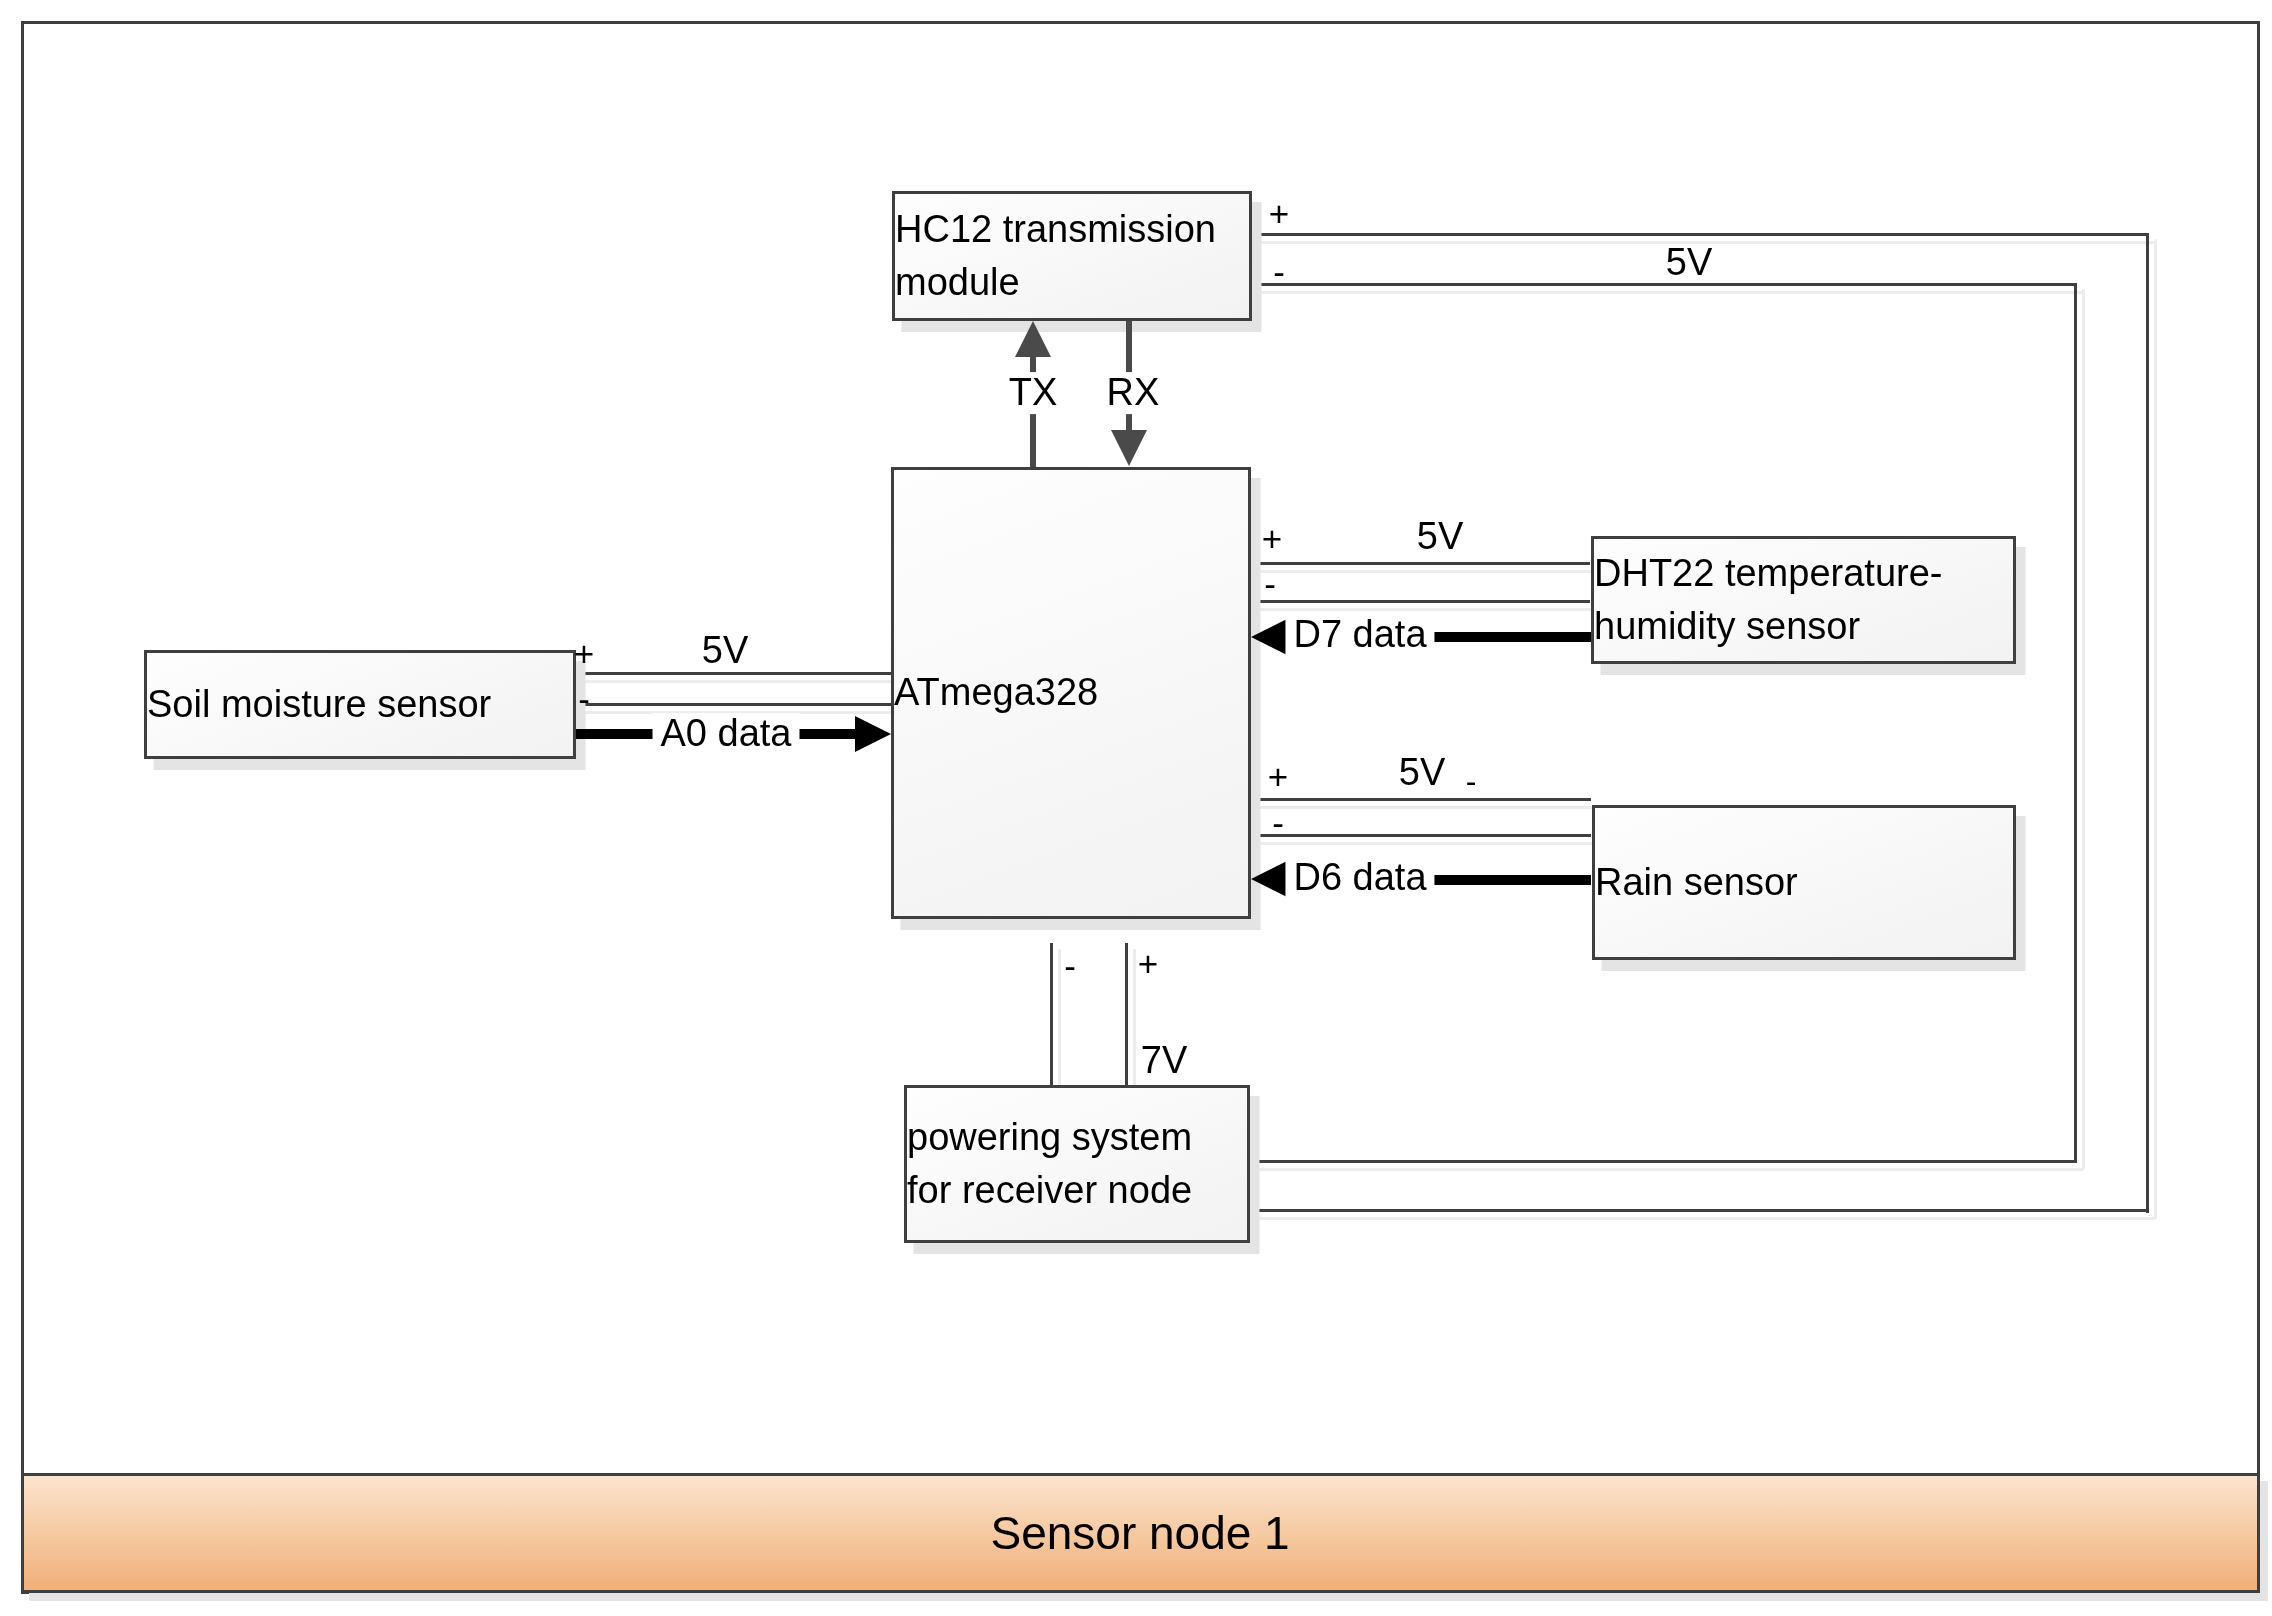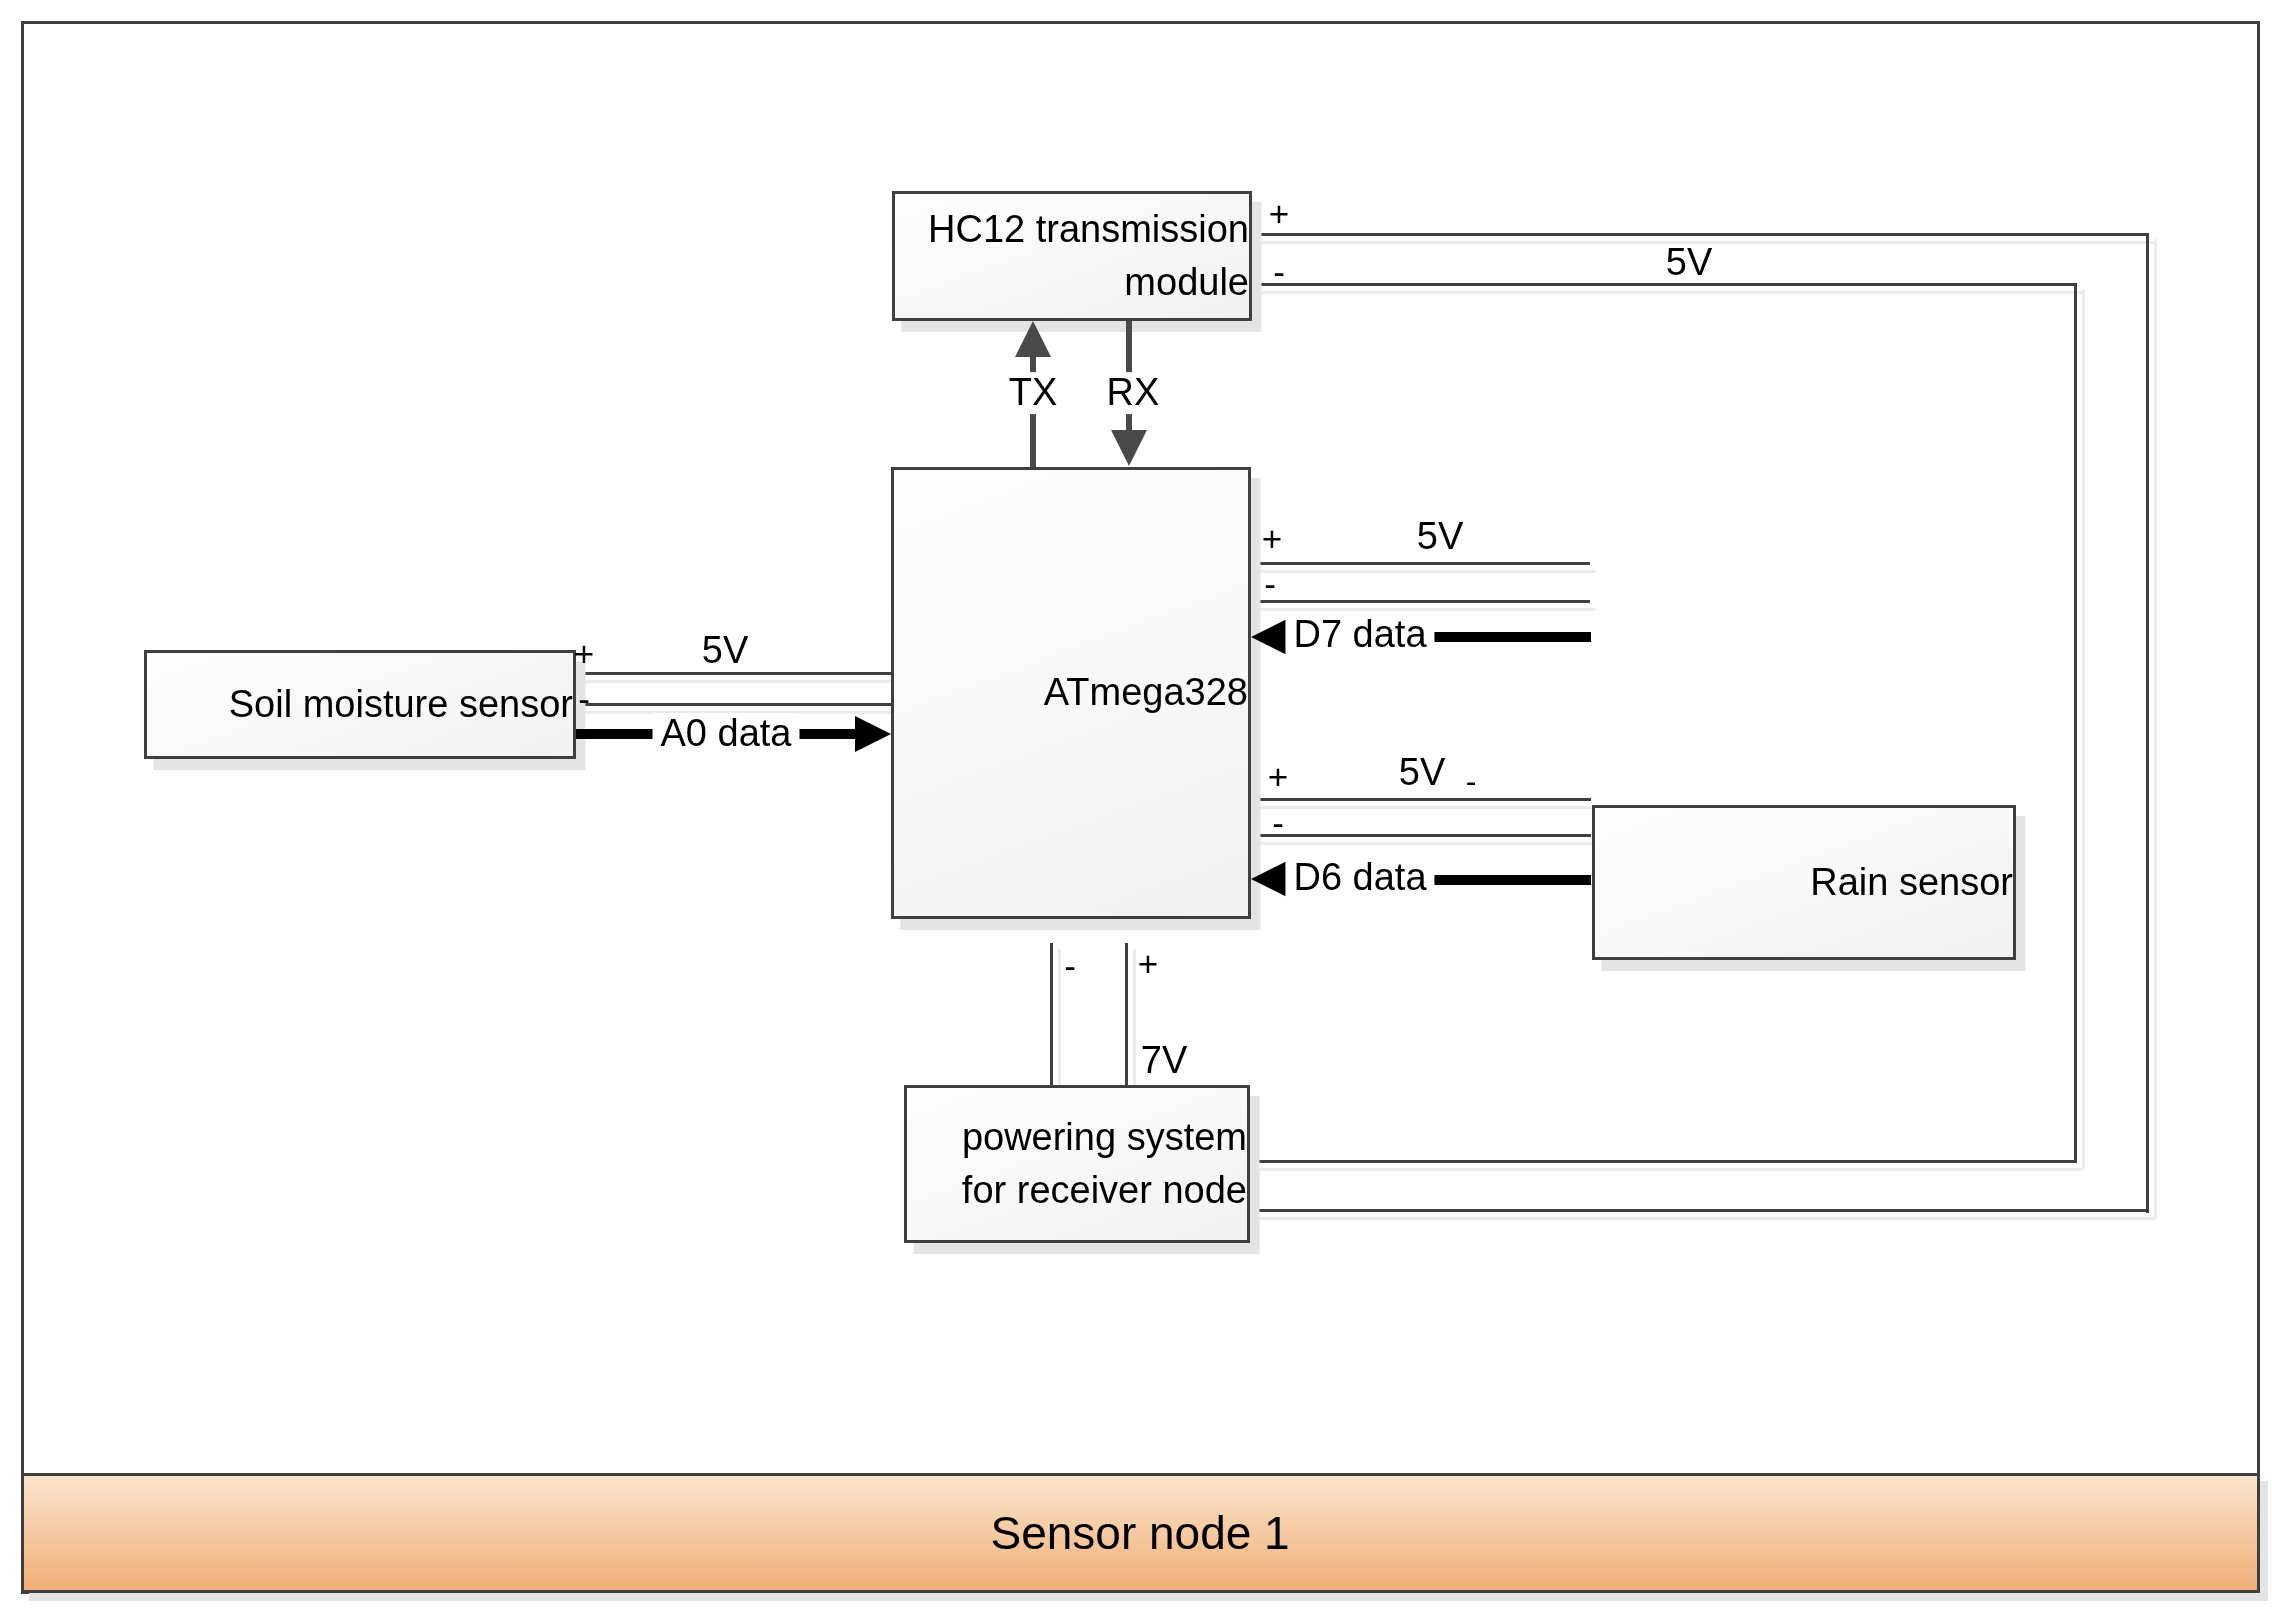--- a/index.html
+++ b/index.html
@@ -17,21 +17,21 @@
     border:3.2px solid #3f3f3f;
     background:linear-gradient(180deg,#fbe4cd 0%,#f5c79e 55%,#f0ae79 100%);
     box-shadow:8px 8px 0 #e4e4e4;
     display:flex;align-items:center;justify-content:center;
     font-size:46px;
   }
   .box{
     position:absolute;border:3.2px solid #3f3f3f;
     background:linear-gradient(160deg,#fefefe 0%,#f2f2f2 100%);
     box-shadow:9.5px 11px 0 #e4e4e4;
-    display:flex;flex-direction:column;align-items:flex-end;justify-content:center;
+    display:flex;flex-direction:column;align-items:flex-start;justify-content:center;
     font-size:38px;line-height:1.4;text-align:center;z-index:2;
   }
   .wire-h{position:absolute;height:3.2px;background:#3f3f3f;box-shadow:6.3px 8px 0 #ececec;z-index:1;}
   .wire-v{position:absolute;width:3.2px;background:#3f3f3f;box-shadow:8px 6.3px 0 #ececec;z-index:1;}
   .shaft-v{position:absolute;width:6.3px;background:#4a4a4a;z-index:3;}
   .thick-h{position:absolute;height:9.5px;background:#000;z-index:3;}
   .tri{position:absolute;width:0;height:0;z-index:3;}
   .tri-up{border-left:18px solid transparent;border-right:18px solid transparent;border-bottom:36px solid #4a4a4a;}
   .tri-down{border-left:18px solid transparent;border-right:18px solid transparent;border-top:36px solid #4a4a4a;}
   .tri-right{border-top:18px solid transparent;border-bottom:18px solid transparent;border-left:36px solid #000;}
@@ -90,20 +90,24 @@
   </div>
 
   <div class="box" style="left:891px;top:467px;width:360px;height:452px;">
     <div>ATmega328</div>
   </div>
 
   <div class="box" style="left:144px;top:650px;width:432px;height:109px;">
     <div>Soil moisture sensor</div>
   </div>
 
+  <div class="box" style="left:1591px;top:536px;width:425px;height:128px;">
+    <div>DHT22 temperature-</div>
+    <div>humidity sensor</div>
+  </div>
 
   <div class="box" style="left:1592px;top:761px;width:424px;height:155px;margin-top:44px;">
     <div>Rain sensor</div>
   </div>
 
   <div class="box" style="left:904px;top:1085px;width:346px;height:158px;">
     <div>powering system</div>
     <div>for receiver node</div>
   </div>
 

